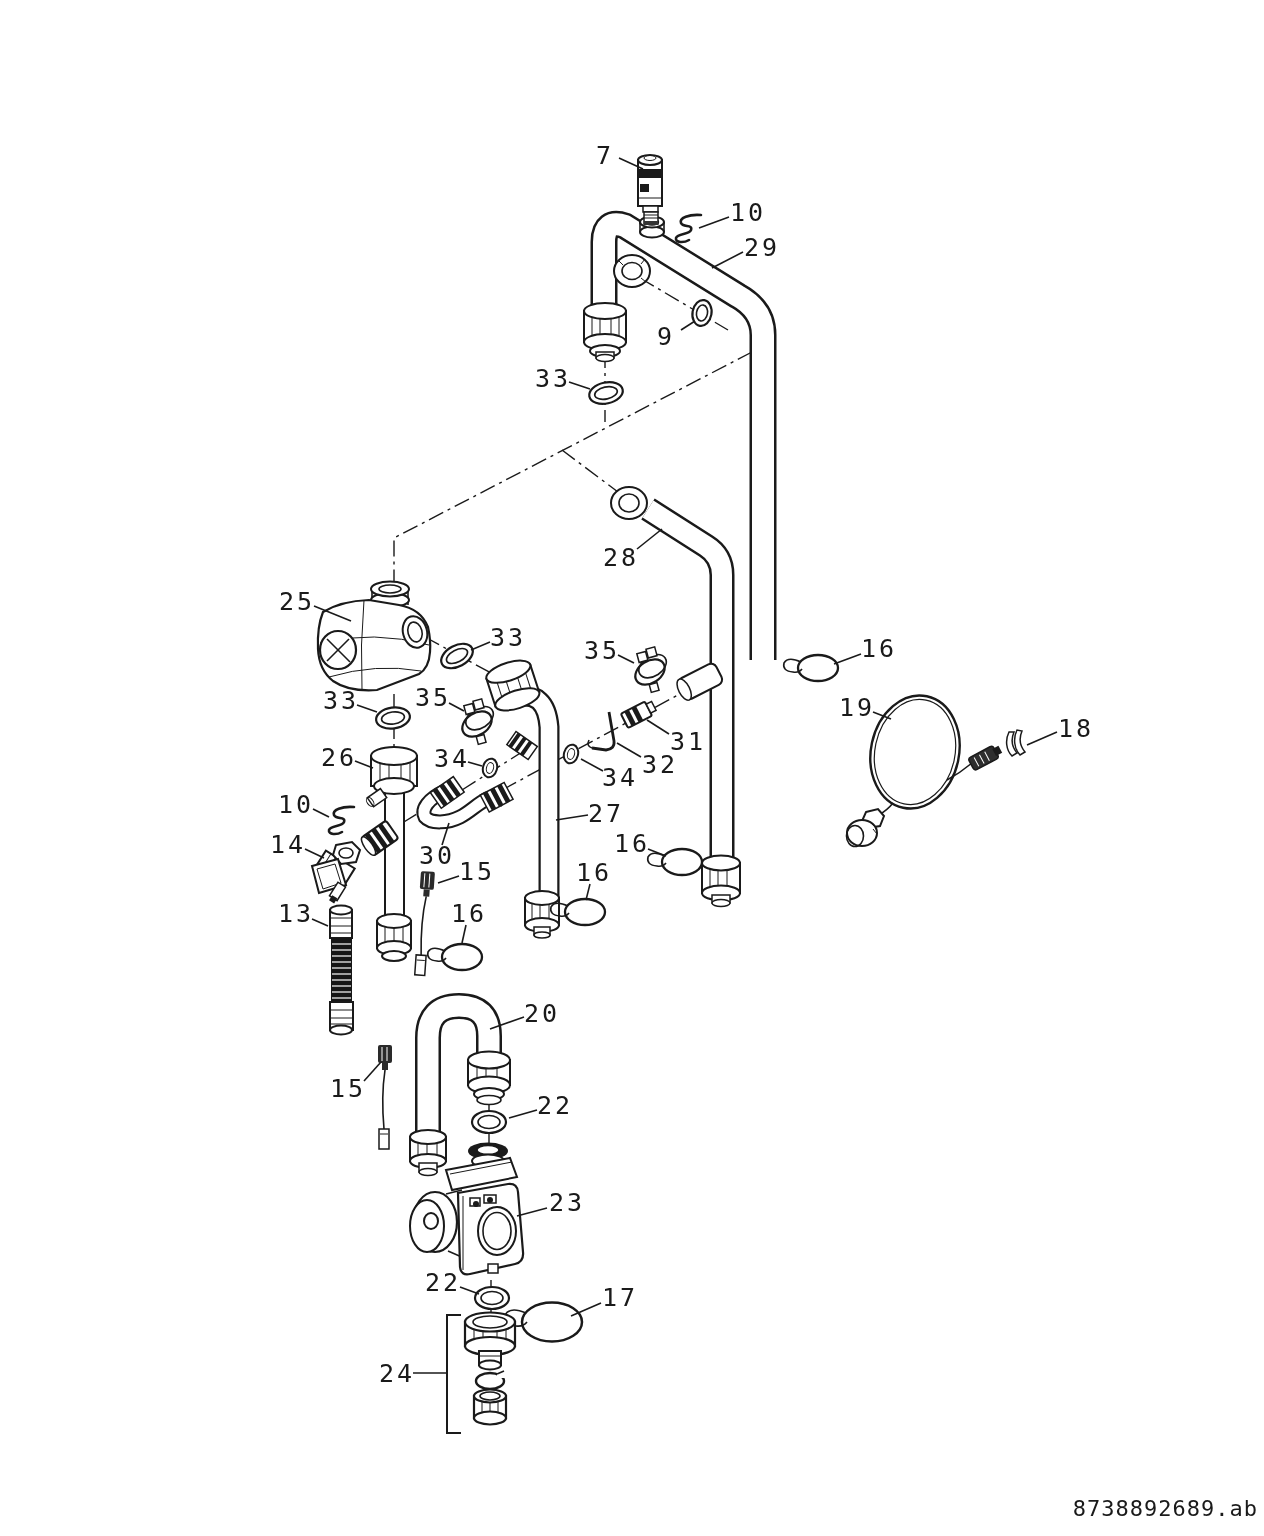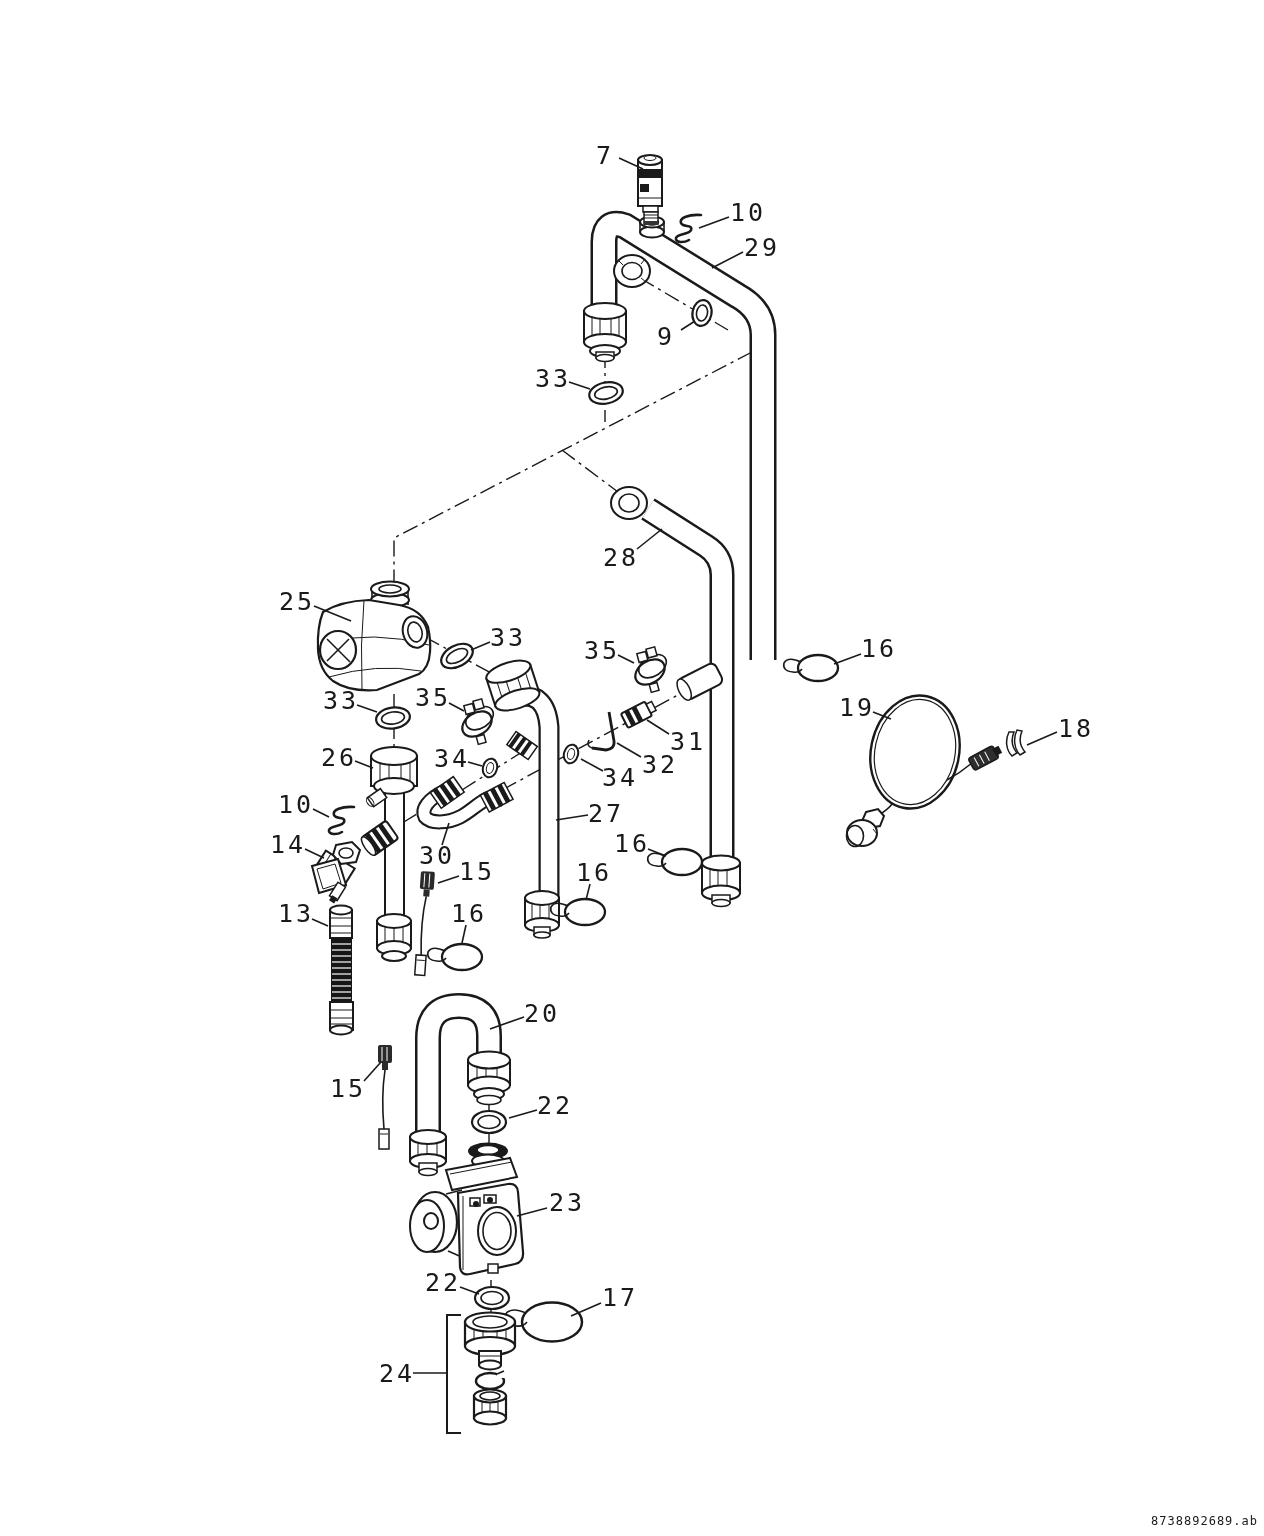--- a/index.html
+++ b/index.html
@@ -12,23 +12,23 @@
   .w{fill:#ffffff;stroke:#1a1a1a;stroke-width:2;}
   .w22{fill:#ffffff;stroke:#1a1a1a;stroke-width:2.2;}
   .w15{fill:#ffffff;stroke:#1a1a1a;stroke-width:1.5;}
   .n{fill:none;stroke:#1a1a1a;stroke-width:1.6;}
   .n1{fill:none;stroke:#1a1a1a;stroke-width:1;}
   .d{fill:#1a1a1a;stroke:none;}
   .callout{font-family:"DejaVu Sans Mono","Liberation Mono",monospace;font-size:25px;
            letter-spacing:3px;fill:#1a1a1a;text-anchor:middle;}
   .leader{stroke:#1a1a1a;stroke-width:1.6;fill:none;}
   .bracket{stroke:#1a1a1a;stroke-width:2;fill:none;}
-  #doc-number{position:absolute;right:6px;bottom:8px;
+  #doc-number{position:absolute;right:6px;bottom:15px;
               font-family:"DejaVu Sans Mono","Liberation Mono",monospace;
-              font-size:12px;letter-spacing:1px;color:#1a1a1a;}
+              font-size:22px;letter-spacing:1px;color:#1a1a1a;}
 </style>
 </head>
 <body>
 
 <div id="page">
 <svg id="diagram" width="1264" height="1536" viewBox="0 0 1264 1536">
 
   <defs>
     <g id="oringL">
       <ellipse rx="17" ry="10.5" class="w22"></ellipse>

